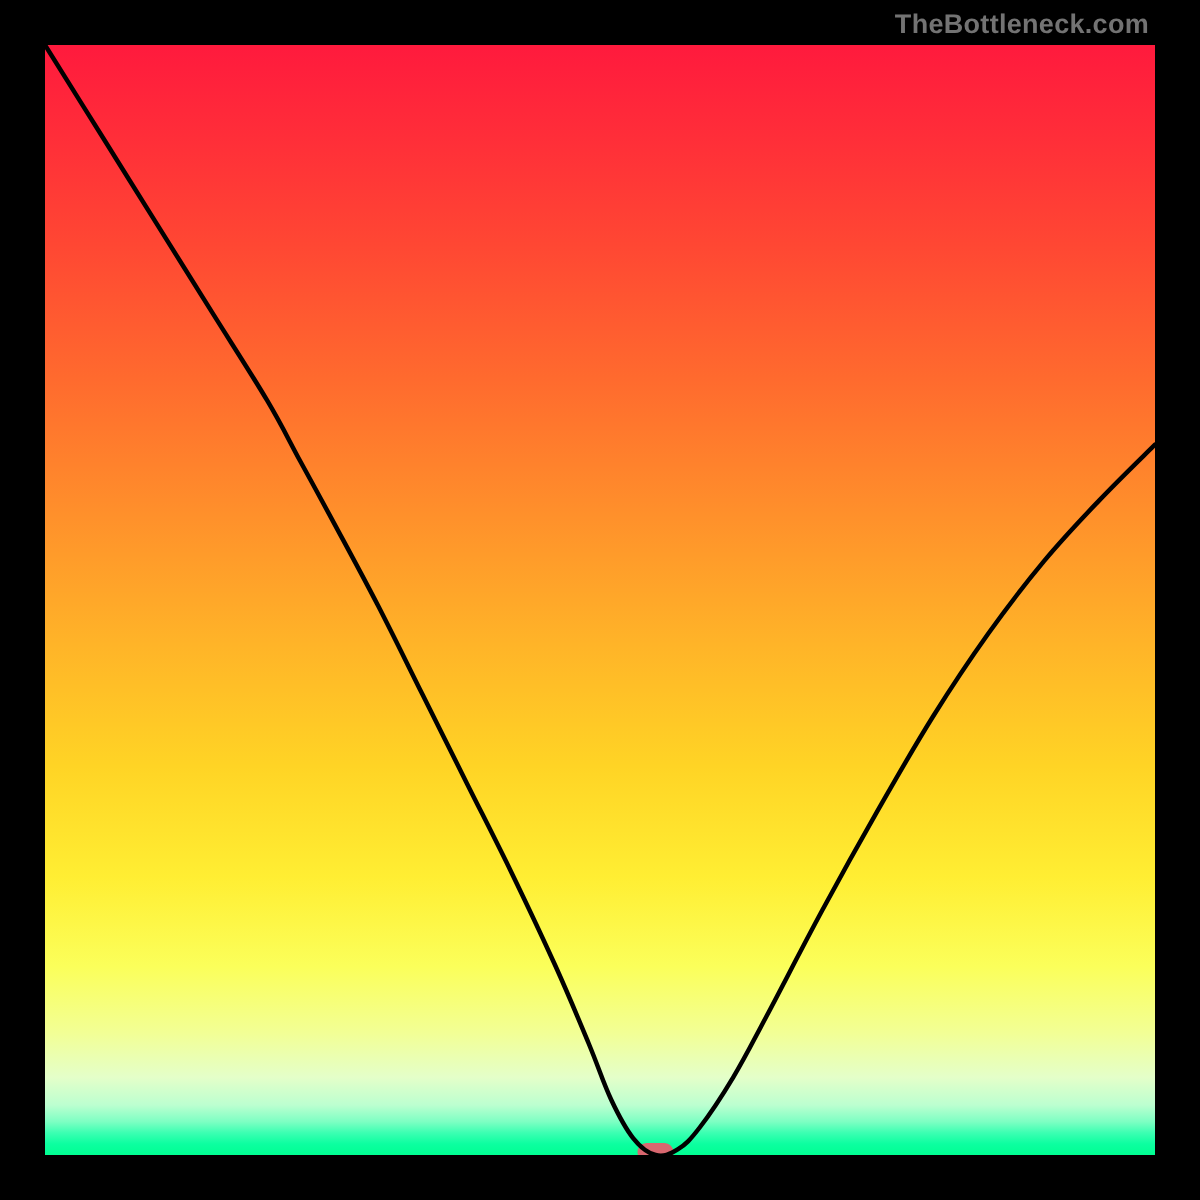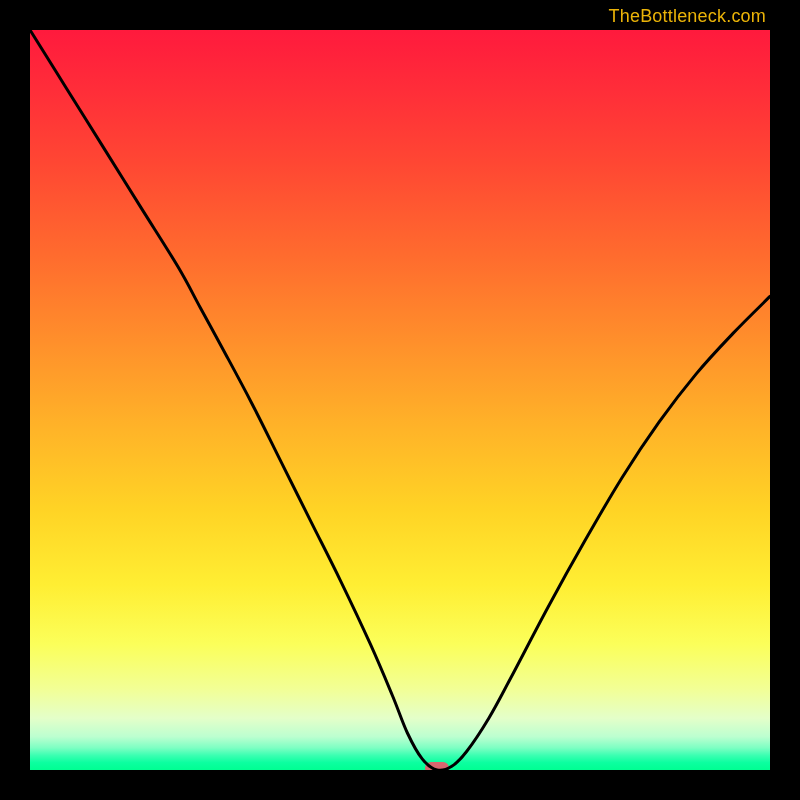--- a/index.html
+++ b/index.html
@@ -61,23 +61,23 @@
   .curve {
     position: absolute;
     left: 0; top: 0;
     width: 100%;
     height: 100%;
   }
   .watermark {
     position: absolute;
     top: 6px;
     right: 34px;
-    color: #eab308;
+    color: #737373;
     font-size: 18px;
-    font-weight: 400;
+    font-weight: 700;
     letter-spacing: 0.2px;
   }
 </style>
 </head>
 <body>
 
 <div class="frame">
 
   <div class="plot-area">
     <div class="gradient"></div>

